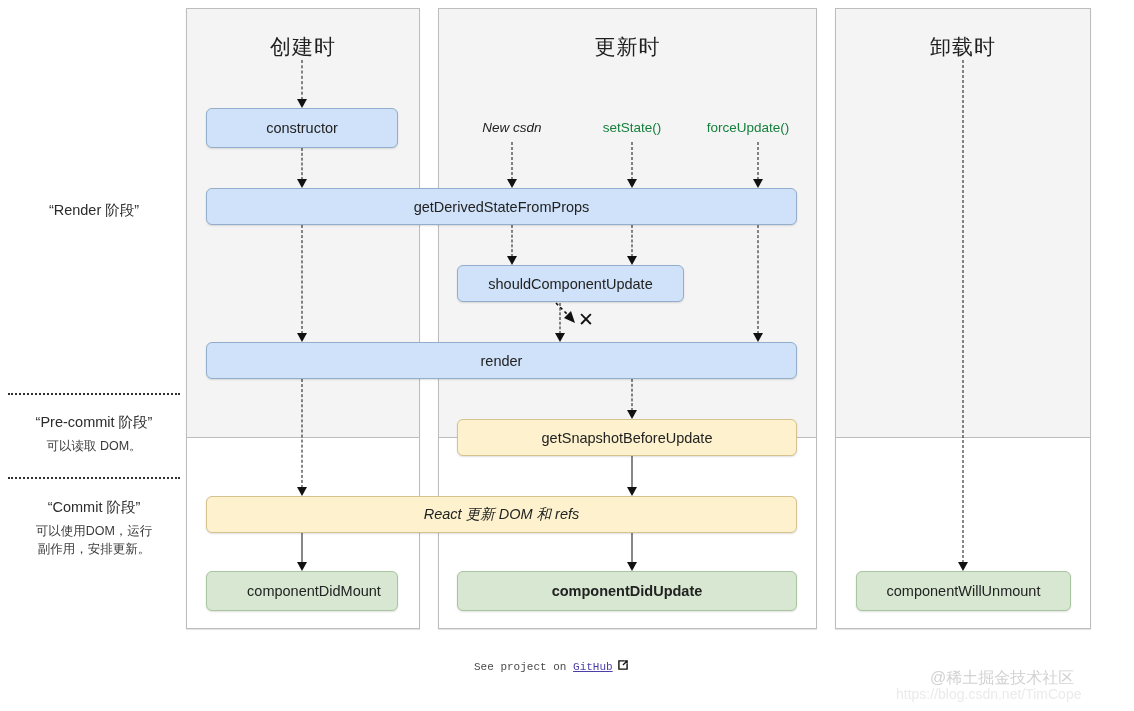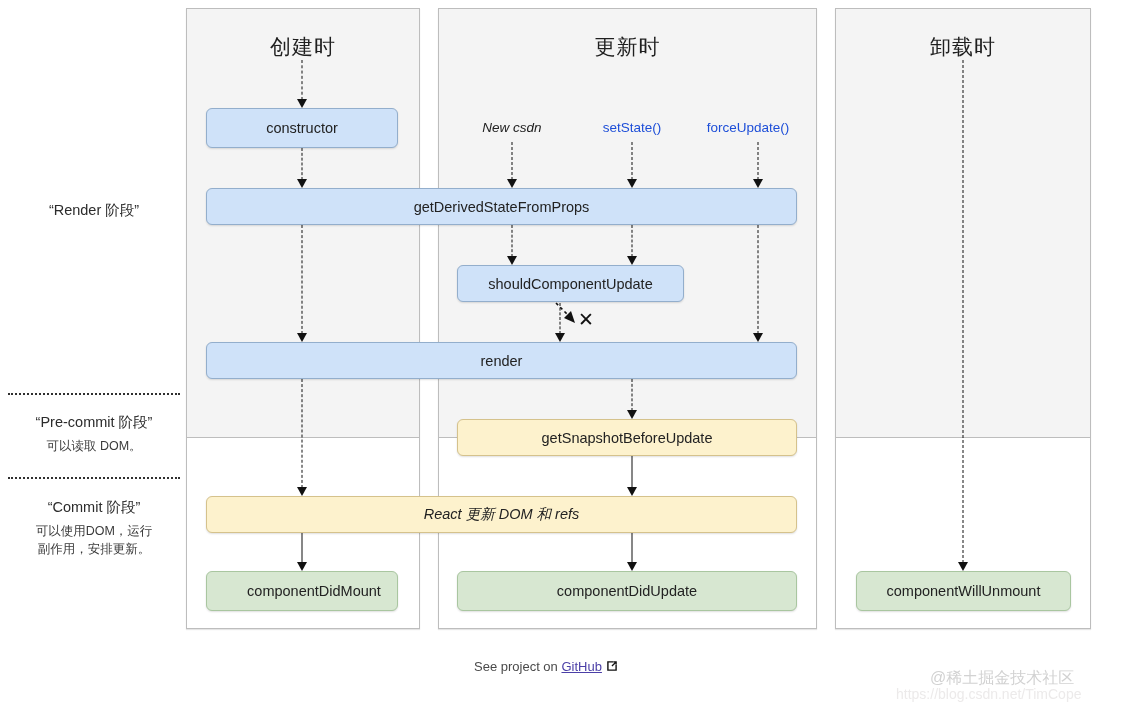--- a/index.html
+++ b/index.html
@@ -80,21 +80,21 @@
   .node.blue   { background: #cfe2f9; border: 1px solid #93aecc; }
   .node.yellow { background: #fdf2cd; border: 1px solid #d5c28c; }
   .node.green  { background: #d7e7d1; border: 1px solid #a9c6a0; }
   .node.italic { font-style: italic; }
 
   
   .trigger {
     position: absolute;
     text-align: center;
     font-size: 13.5px;
-    color: #1d4ed8;
+    color: #15803d;
     white-space: nowrap;
   }
   .trigger.ital { font-style: italic; color: #222; }
 
   
   .arrow { position: absolute; }
   .arrow .shaft {
     position: absolute;
     left: 50%;
     top: 0;
@@ -119,23 +119,24 @@
     font-size: 19px;
     font-weight: bold;
     color: #101010;
     line-height: 1;
     font-family: "DejaVu Sans", sans-serif;
   }
 
   
   .footer {
     position: absolute;
-    font-size: 13px;
+    font-size: 11px;
     color: #4a4a4a;
     white-space: nowrap;
+    font-family: Liberation Mono, monospace;
   }
   .footer a {
     color: #4b3fa7;
     text-decoration: underline;
   }
   .ext-icon {
     display: inline-block;
     vertical-align: -1px;
     margin-left: 4px;
   }
@@ -288,21 +289,21 @@
     <div class="head"></div>
   </div>
 
   <div class="arrow solid" style="left:626px; top:533px; width:12px; height:38px;">
     <div class="shaft" style="height:30px;"></div>
     <div class="head"></div>
   </div>
 
   <div class="node green" style="left:206px; top:571px; width:192px; height:40px;padding-left:24px;">componentDidMount</div>
 
-  <div class="node green" style="left:457px; top:571px; width:340px; height:40px;">componentDidUpdate</div>
+  <div class="node green" style="left:457px; top:571px; width:340px; height:40px;font-weight:bold;">componentDidUpdate</div>
 
   <div class="arrow dashed" style="left:957px; top:60px; width:12px; height:511px;">
     <div class="shaft" style="height:503px;"></div>
     <div class="head"></div>
   </div>
 
   <div class="node green" style="left:856px; top:571px; width:215px; height:40px;">componentWillUnmount</div>
 
   <div class="footer" style="left:474px; top:659px;">
     <span>See project on</span>

